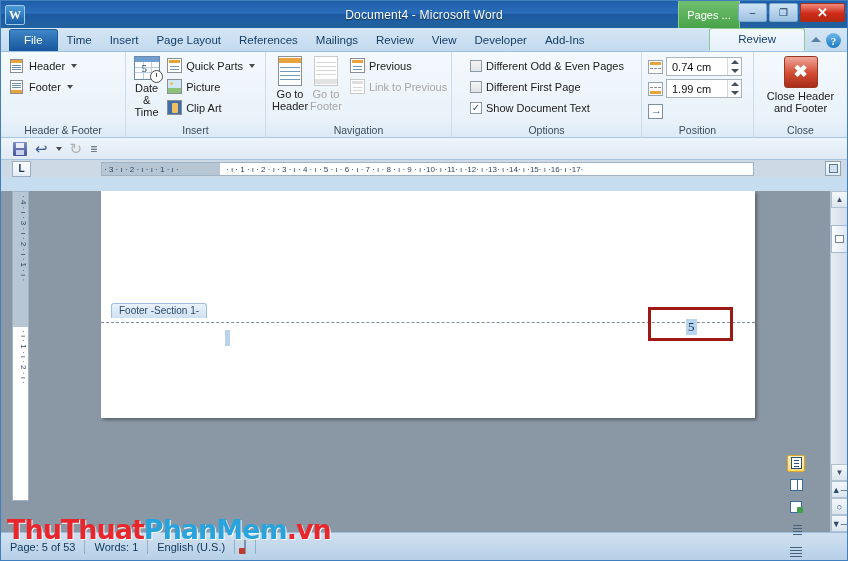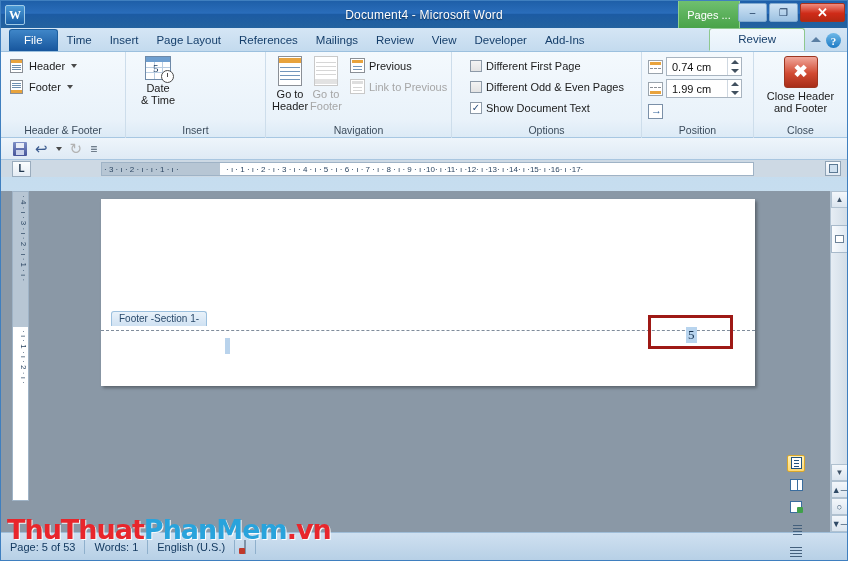--- a/index.html
+++ b/index.html
@@ -275,21 +275,21 @@
   .vr-seg { writing-mode: vertical-rl; text-orientation: mixed; display:block; }
 
   .docarea {
     position: absolute; left: 36px; right: 17px; top: 0; bottom: 0;
     background: #8a98a6; overflow: hidden;
   }
   .page {
     position: absolute; background: #fff; left: 64px; width: 654px;
     box-shadow: 2px 2px 3px rgba(0,0,0,.35);
   }
-  .page1 { top: 8px; height: 187px; }
+  .page1 { top: 0; height: 227px; }
   .page2 { top: 242px; height: 110px; }
 
   .sectag {
     position: absolute; font-size: 10px; color: #2a4a6b;
     background: linear-gradient(to bottom,#e9f2fa,#cfe1f2);
     border: 1px solid #9cc0de; border-bottom: none;
     border-radius: 3px 3px 0 0; padding: 1px 7px 2px 7px;
     white-space: nowrap;
   }
   .dashline {
@@ -476,20 +476,39 @@
             <span class="g" style="left:0;right:0;top:10px;height:1px"></span>
             <span class="g" style="left:0;right:0;top:15px;height:1px"></span>
             <span class="g" style="left:8px;top:5px;bottom:0;width:1px"></span>
             <span class="g" style="left:16px;top:5px;bottom:0;width:1px"></span>
             <span class="num">5</span>
             <span class="clock"></span>
           </span>
           <span class="lbl">Date</span>
           <span>&amp; Time</span>
         </div>
+        <div class="col">
+          <div class="ritem">
+            <span class="miniico">
+                <span class="tophdr"></span>
+                <span class="ln" style="top:7px"></span>
+                <span class="ln" style="top:10px"></span>
+              </span>
+            <span>Quick Parts</span>
+            <span class="caret"></span>
+          </div>
+          <div class="ritem">
+            <span class="pic-ico"></span>
+            <span>Picture</span>
+          </div>
+          <div class="ritem">
+            <span class="clip-ico"></span>
+            <span>Clip Art</span>
+          </div>
+        </div>
       </div>
       <div class="rglabel">Insert</div>
     </div>
 
     <div class="rgroup" style="width:186px">
       <div class="rgbody" style="gap:2px">
         <div class="bigbtn" style="width:46px">
           <span class="bigico">
             <span class="sheet"></span>
               <span class="hdr"></span>
@@ -533,25 +552,25 @@
         </div>
       </div>
       <div class="rglabel">Navigation</div>
     </div>
 
     <div class="rgroup" style="width:190px">
       <div class="rgbody">
         <div class="col" style="margin-left:10px">
           <div class="ritem">
             <span class="chk off"></span>
+            <span>Different Odd &amp; Even Pages</span>
+          </div>
+          <div class="ritem">
+            <span class="chk off"></span>
             <span>Different First Page</span>
-          </div>
-          <div class="ritem">
-            <span class="chk off"></span>
-            <span>Different Odd &amp; Even Pages</span>
           </div>
           <div class="ritem">
             <span class="chk">✓</span>
             <span>Show Document Text</span>
           </div>
         </div>
       </div>
       <div class="rglabel">Options</div>
     </div>
 

